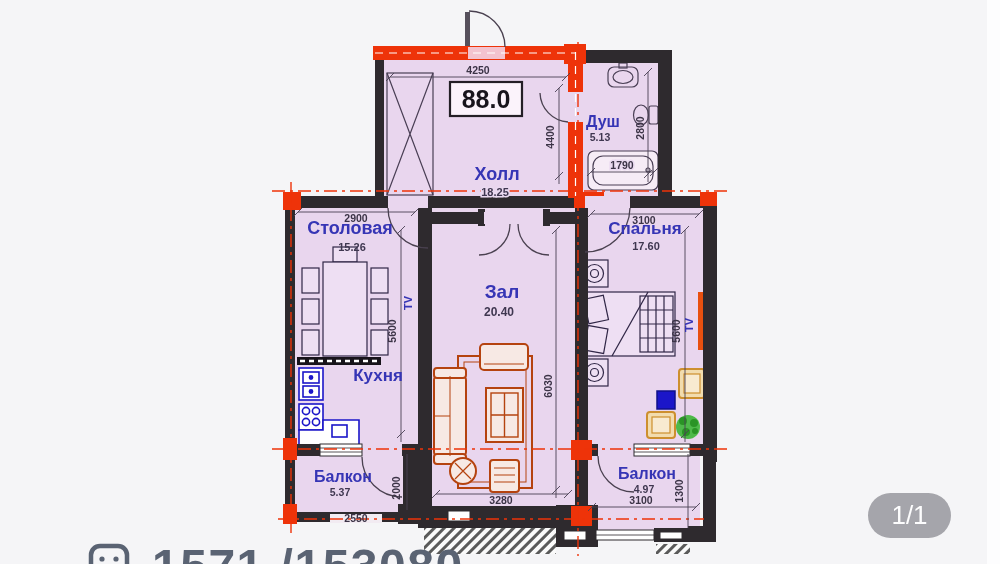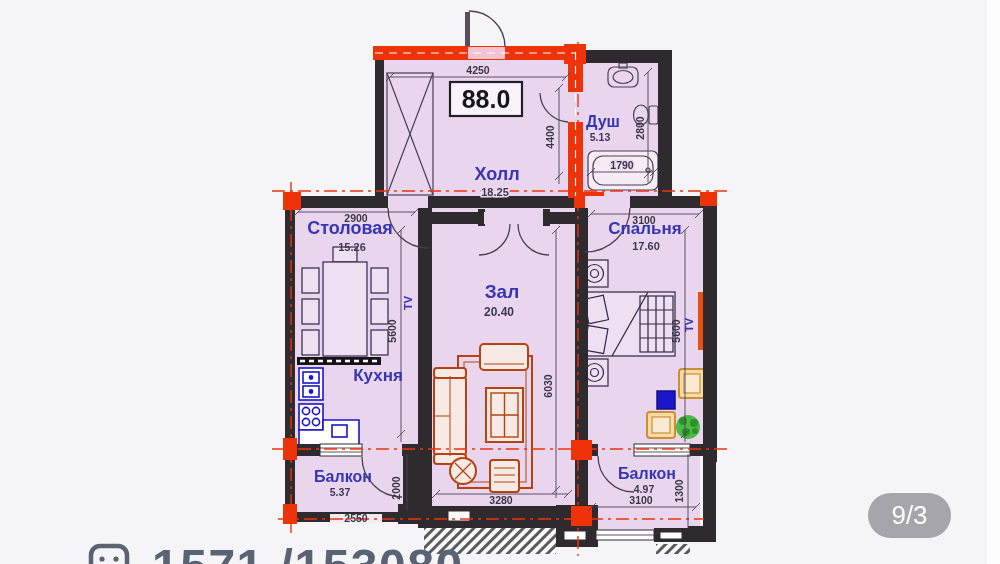--- a/index.html
+++ b/index.html
@@ -320,16 +320,16 @@
   <svg width="42" height="42" viewBox="0 0 42 42">
     <rect x="3" y="3" width="36" height="36" rx="9" fill="none" stroke="#5a6373" stroke-width="4.5"></rect>
     <path d="M13 26 q8 8 16 0" fill="none" stroke="#5a6373" stroke-width="4" stroke-linecap="round"></path>
     <circle cx="14" cy="16" r="2.6" fill="#5a6373"></circle>
     <circle cx="28" cy="16" r="2.6" fill="#5a6373"></circle>
   </svg>
   <span class="num">1571 /153080</span>
 </div>
 
 <div class="pager">
-  <span>9/3</span>
+  <span>1/1</span>
 </div>
 
 <div class="photo-strip"></div>
 
 </body></html>

